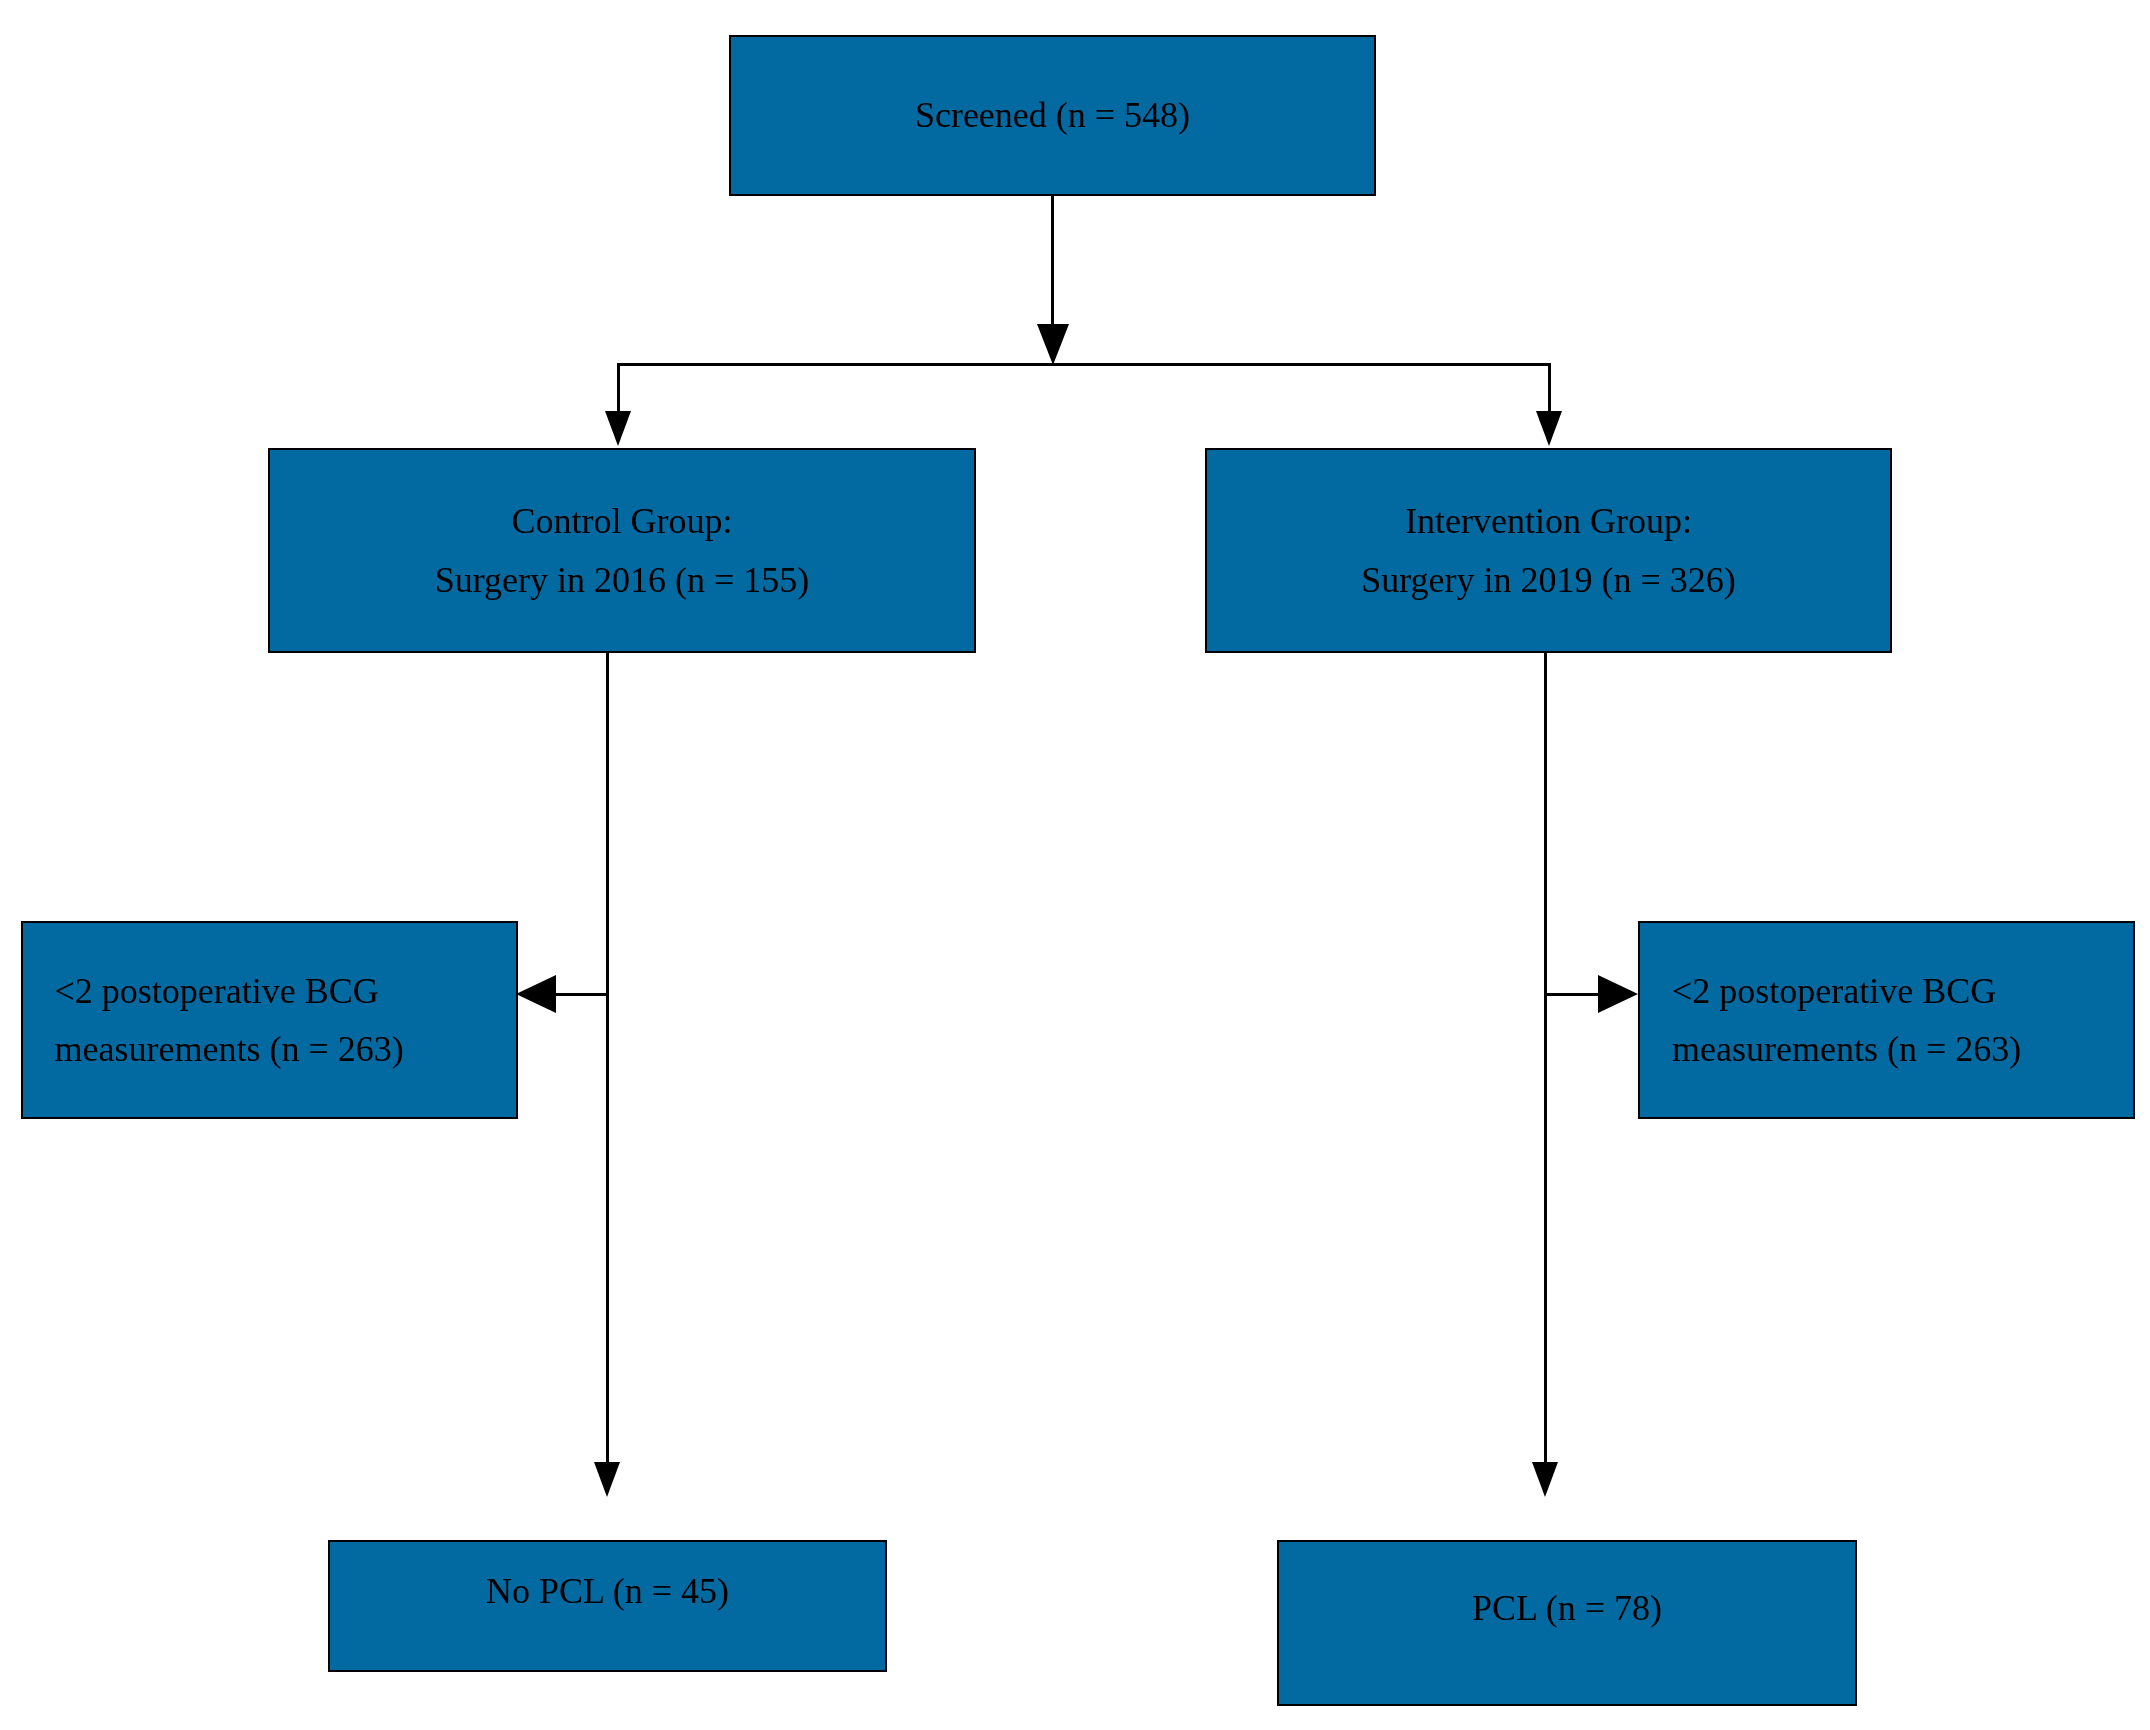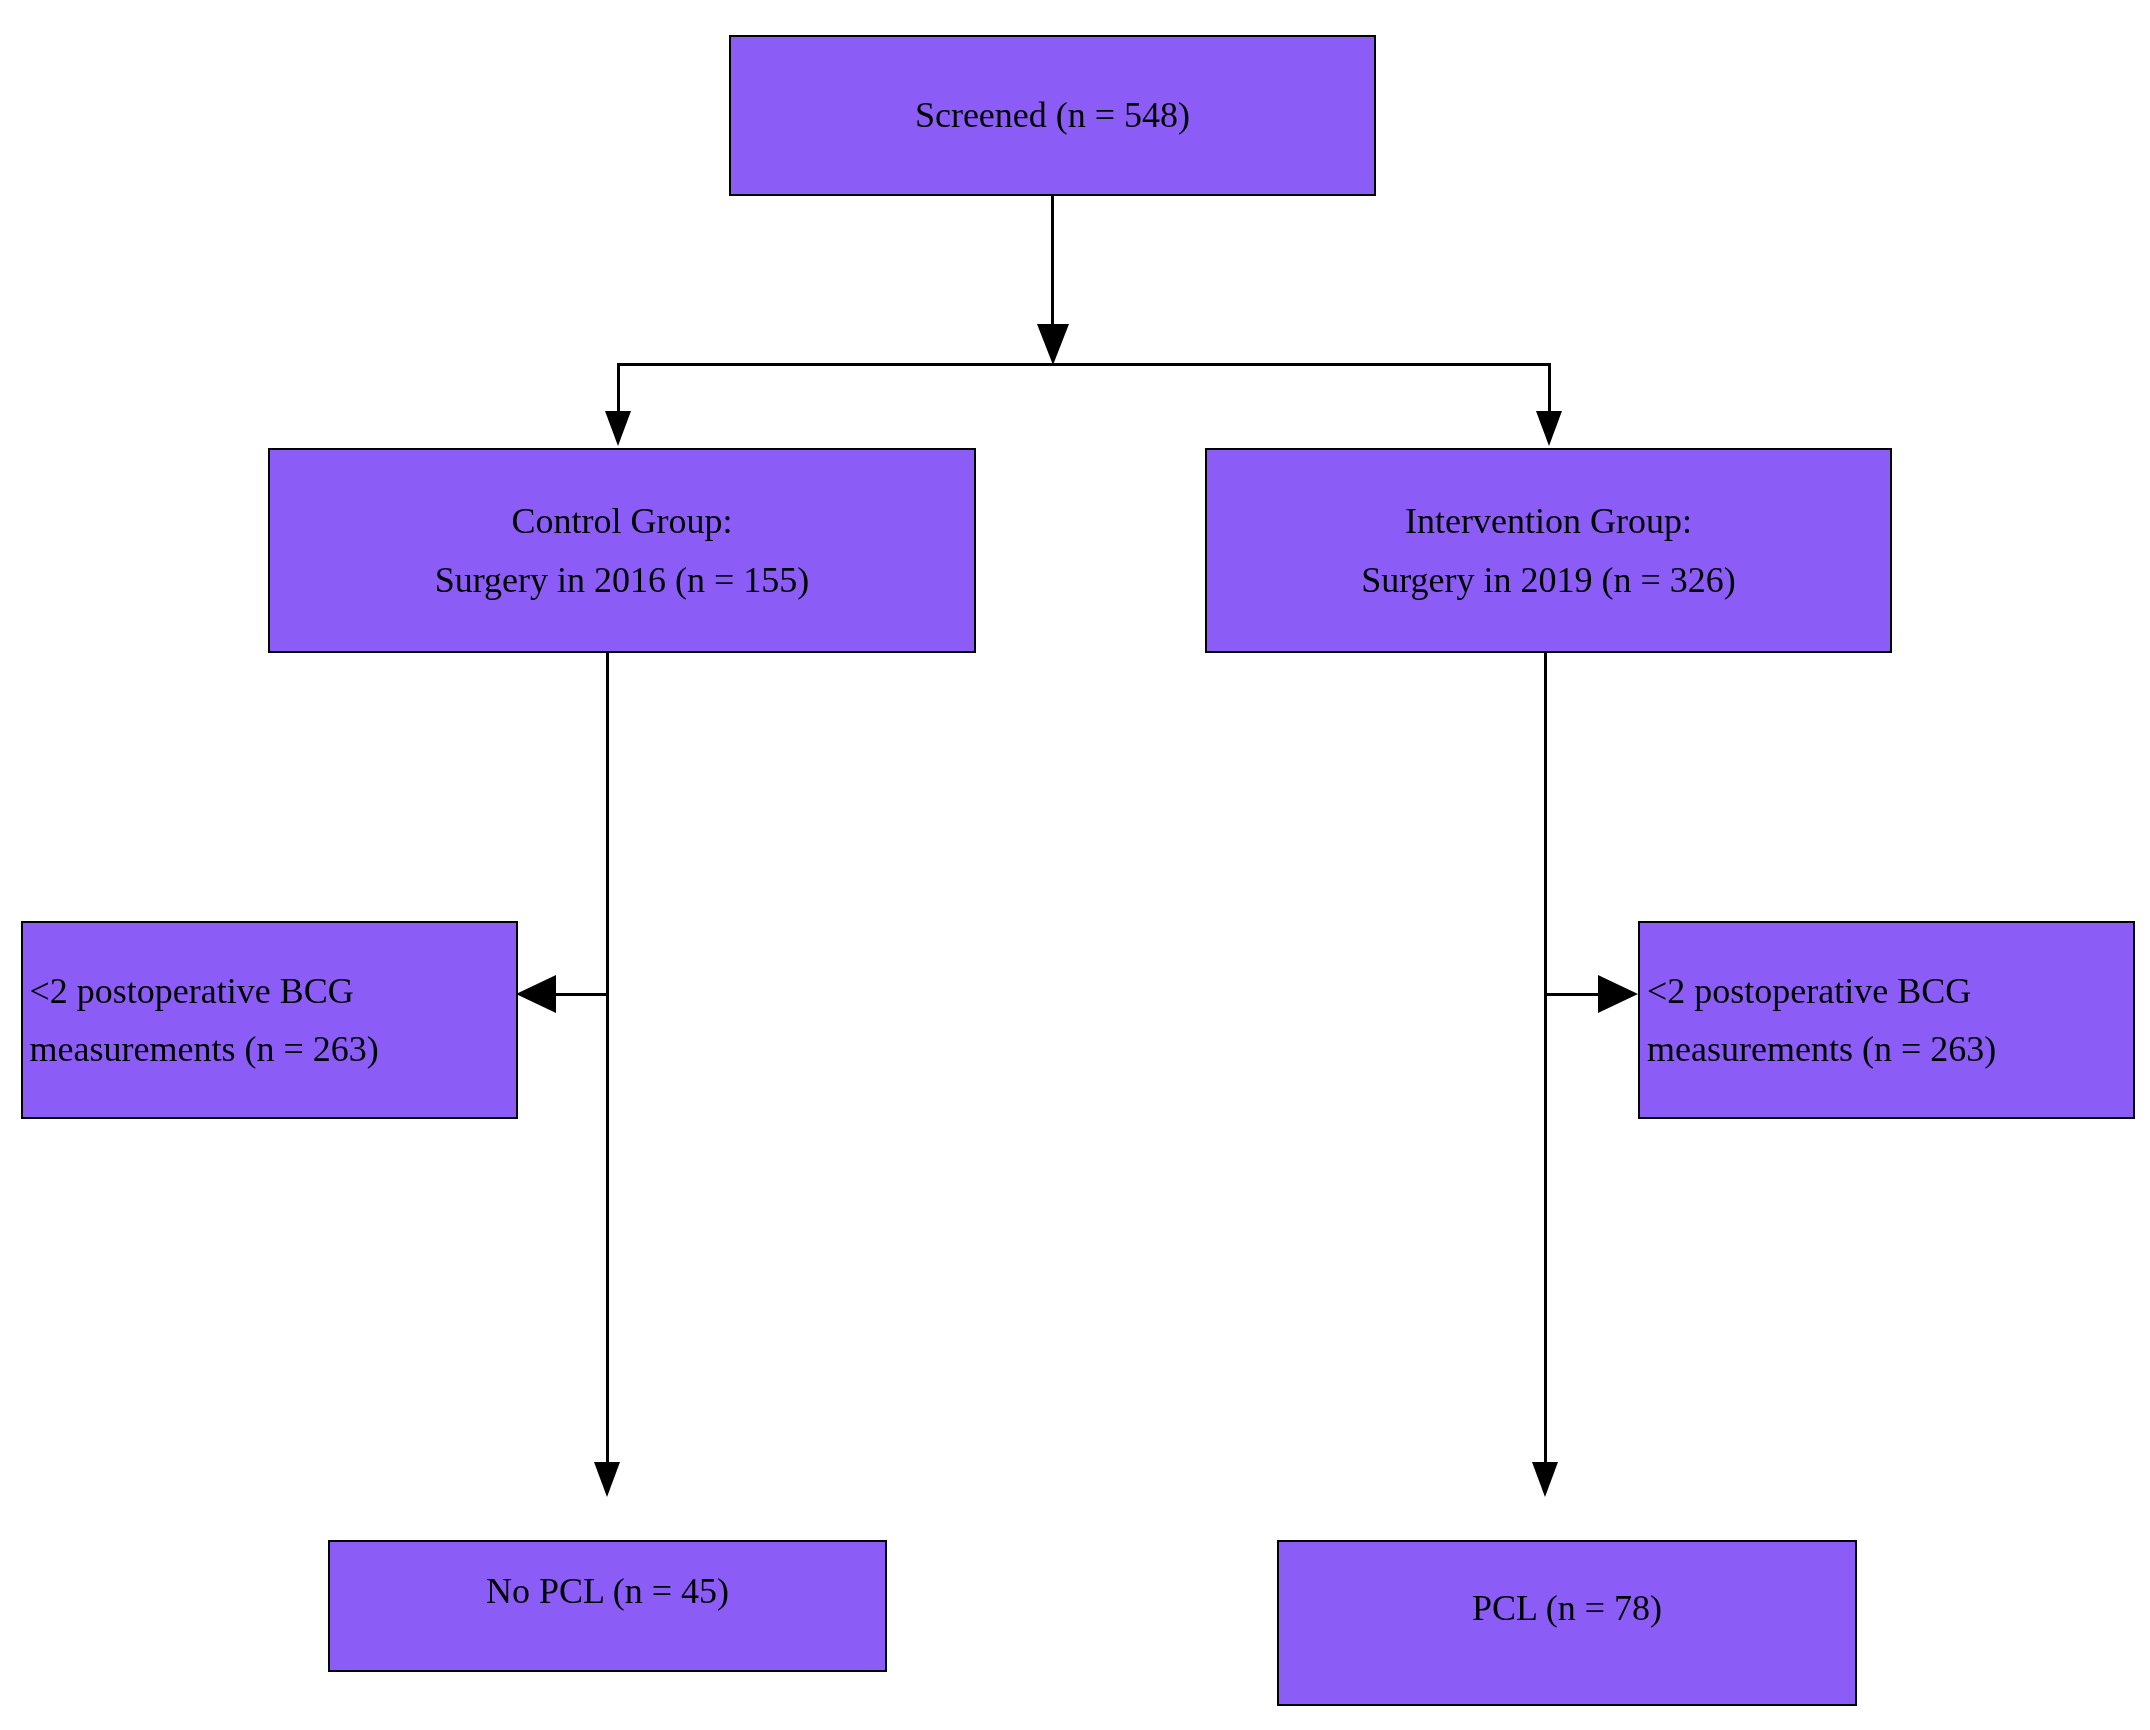--- a/index.html
+++ b/index.html
@@ -14,38 +14,38 @@
     height: 1730px;
     background: #ffffff;
     font-family: "Liberation Serif", "DejaVu Serif", serif;
     color: #000000;
     overflow: hidden;
   }
   .node {
     position: absolute;
     box-sizing: border-box;
     border: 2.8px solid #000000;
-    background: #8b5cf6;
+    background: #0369a1;
     display: flex;
     flex-direction: column;
     justify-content: center;
   }
   .node-text {
     font-size: 36px;
     line-height: 1.62;
     white-space: pre;
   }
   .center-text {
     text-align: center;
   }
   .justify-text {
     text-align: justify;
     text-align-last: left;
     white-space: normal;
-    padding: 0 7px;
+    padding: 0 32px;
     box-sizing: border-box;
   }
 
   
   #node-screened   { left: 729px; top: 35px;   width: 647px; height: 161px; }
   #node-control    { left: 268px;  top: 448px;  width: 708px; height: 205px; align-items: center; }
   #node-intervention { left: 1205px; top: 448px; width: 687px; height: 205px; }
   #node-excl-left  { left: 20.5px;   top: 921px; width: 497px;  height: 198px; }
   #node-excl-right { left: 1638px; top: 921px; width: 497px;  height: 198px; }
   #node-nopcl      { left: 328px;  top: 1540px; width: 559px;  height: 132px; }

